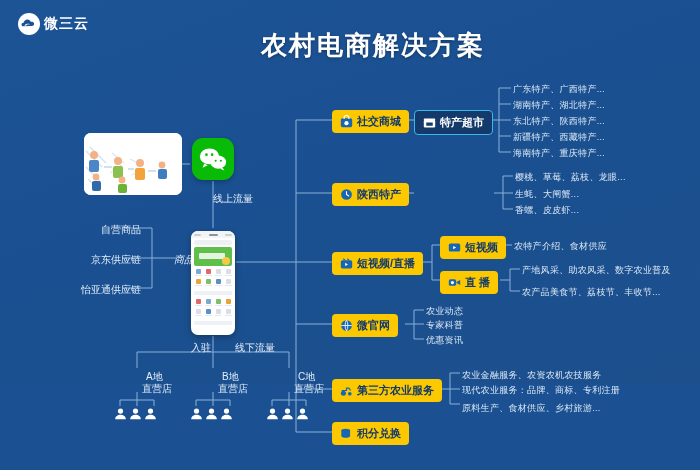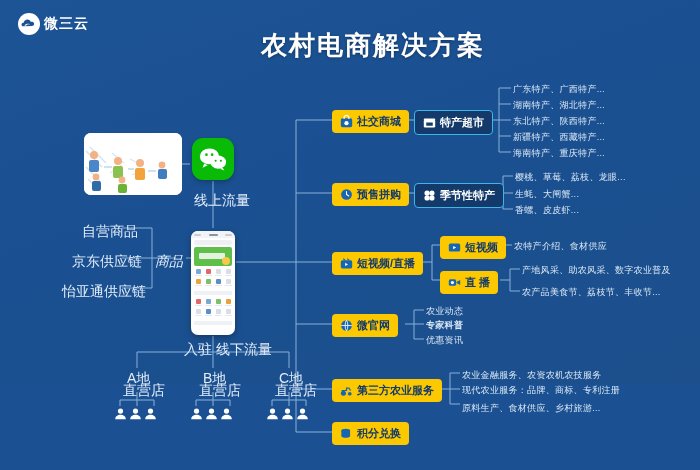--- a/index.html
+++ b/index.html
@@ -29,21 +29,21 @@
     white-space:nowrap;box-sizing:border-box;}
   .node.yellow{background:#fcc800;color:#123a6b;}
   .node.navy{background:#133a6b;color:#ffffff;border:1px solid #3fb6e8;}
   .node .nicon{width:13px;height:13px;flex:0 0 13px;display:block;}
 
   
   .leaf{position:absolute;font-size:9px;color:#dbe8f6;white-space:nowrap;
     letter-spacing:.3px;font-weight:normal;}
 
   
-  .slabel{position:absolute;font-size:14px;color:#e3edf9;white-space:nowrap;}
+  .slabel{position:absolute;font-size:10px;color:#e3edf9;white-space:nowrap;margin-left:19px;}
 
   
   svg.wires{position:absolute;left:0;top:0;width:700px;height:470px;
     pointer-events:none;}
 
   
   .illus-card{position:absolute;left:84px;top:133px;width:98px;height:62px;
     background:#ffffff;border-radius:7px;overflow:hidden;}
 
   
@@ -294,21 +294,21 @@
           <span class="ph-line"></span>
         </div>
       <div class="ph-cell">
           <span class="ph-dot" style="background:#d9dee6;"></span>
           <span class="ph-line"></span>
         </div>
     </div>
     <div class="ph-sep"></div>
   </div>
 
-  <div class="slabel" style="left:184px;top:341px;">入驻</div>
+  <div class="slabel" style="left:172px;top:341px;">入驻</div>
   <div class="slabel" style="left:216px;top:341px;">线下流量</div>
 
   <div class="slabel" style="left:127px;top:370px;">A地</div>
   <div class="slabel" style="left:123px;top:382px;">直营店</div>
   <div class="slabel" style="left:203px;top:370px;">B地</div>
   <div class="slabel" style="left:199px;top:382px;">直营店</div>
   <div class="slabel" style="left:279px;top:370px;">C地</div>
   <div class="slabel" style="left:275px;top:382px;">直营店</div>
 
   <div class="people" style="left:114px;top:406px;">
@@ -380,32 +380,21 @@
   <div class="leaf" style="left:513px;top:131px;">新疆特产、西藏特产...</div>
   <div class="leaf" style="left:513px;top:147px;">海南特产、重庆特产...</div>
 
   <div class="node yellow" style="left:332px;top:183px;">
     <span class="nicon">
       <svg width="13" height="13" viewBox="0 0 16 16">
           <circle cx="8" cy="8" r="6.6" fill="#1766b3"></circle>
           <path d="M8 4.2V8l2.8 1.8" stroke="#ffffff" stroke-width="1.3" fill="none" stroke-linecap="round"></path>
         </svg>
     </span>
-    <span>预售拼购</span>
-  </div>
-  <div class="node navy" style="left:414px;top:183px;">
-    <span class="nicon">
-      <svg width="13" height="13" viewBox="0 0 16 16">
-          <circle cx="5" cy="5" r="3.2" fill="#ffffff"></circle>
-          <circle cx="11" cy="5" r="3.2" fill="#ffffff"></circle>
-          <circle cx="5" cy="11" r="3.2" fill="#ffffff"></circle>
-          <circle cx="11" cy="11" r="3.2" fill="#ffffff"></circle>
-        </svg>
-    </span>
-    <span>季节性特产</span>
+    <span>陕西特产</span>
   </div>
   <div class="leaf" style="left:515px;top:171px;">樱桃、草莓、荔枝、龙眼...</div>
   <div class="leaf" style="left:515px;top:188px;">生蚝、大闸蟹...</div>
   <div class="leaf" style="left:515px;top:204px;">香螺、皮皮虾...</div>
 
   <div class="node yellow" style="left:332px;top:252px;">
     <span class="nicon">
       <svg width="13" height="13" viewBox="0 0 16 16">
           <rect x="1" y="4" width="14" height="10" rx="2" fill="#1766b3"></rect>
           <path d="M6.4 7.2l3.4 1.9-3.4 1.9z" fill="#ffffff"></path>
@@ -440,21 +429,21 @@
   <div class="node yellow" style="left:332px;top:314px;">
     <span class="nicon">
       <svg width="13" height="13" viewBox="0 0 16 16">
           <circle cx="8" cy="8" r="6.6" fill="#1766b3"></circle>
           <path d="M1.4 8h13.2M8 1.4c2.2 2 2.2 11.2 0 13.2M8 1.4c-2.2 2-2.2 11.2 0 13.2" stroke="#ffffff" stroke-width="1" fill="none"></path>
         </svg>
     </span>
     <span>微官网</span>
   </div>
   <div class="leaf" style="left:426px;top:305px;">农业动态</div>
-  <div class="leaf" style="left:426px;top:319px;font-weight:bold;">专家科普</div>
+  <div class="leaf" style="left:426px;top:319px;">专家科普</div>
   <div class="leaf" style="left:426px;top:334px;">优惠资讯</div>
 
   <div class="node yellow" style="left:332px;top:379px;">
     <span class="nicon">
       <svg width="13" height="13" viewBox="0 0 16 16">
           <circle cx="4.2" cy="11.4" r="3.1" fill="#1766b3"></circle>
           <circle cx="12" cy="12" r="2.3" fill="#1766b3"></circle>
           <path d="M2 8h6V5h3l2 3" stroke="#1766b3" stroke-width="1.5" fill="none"></path>
         </svg>
     </span>

